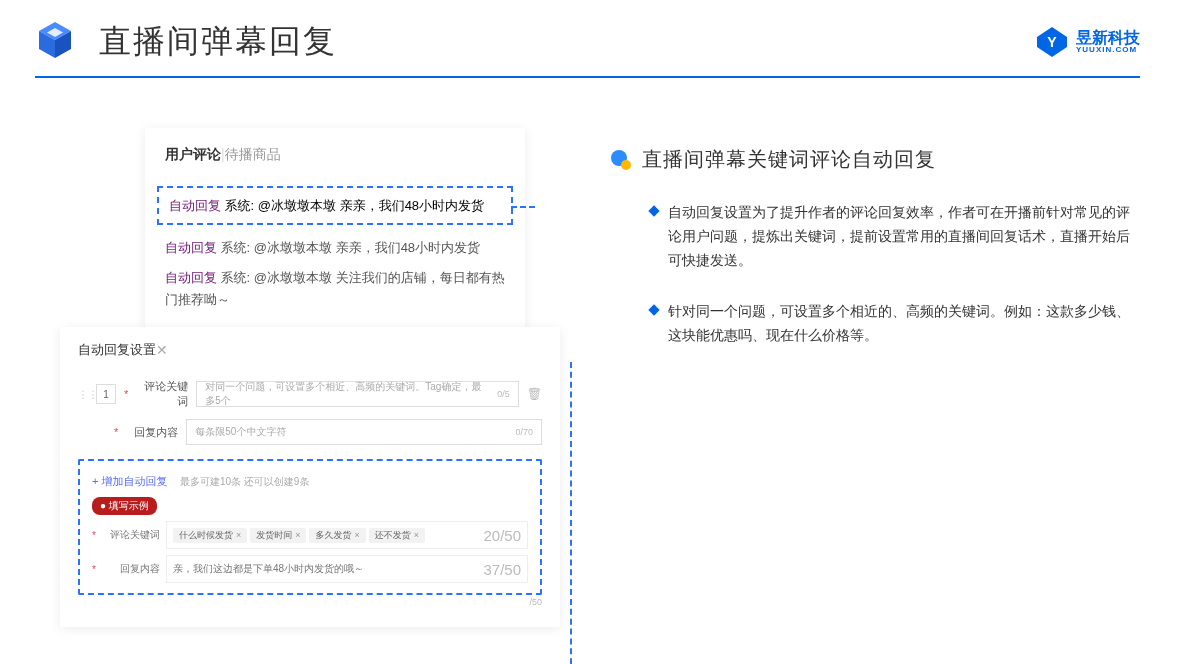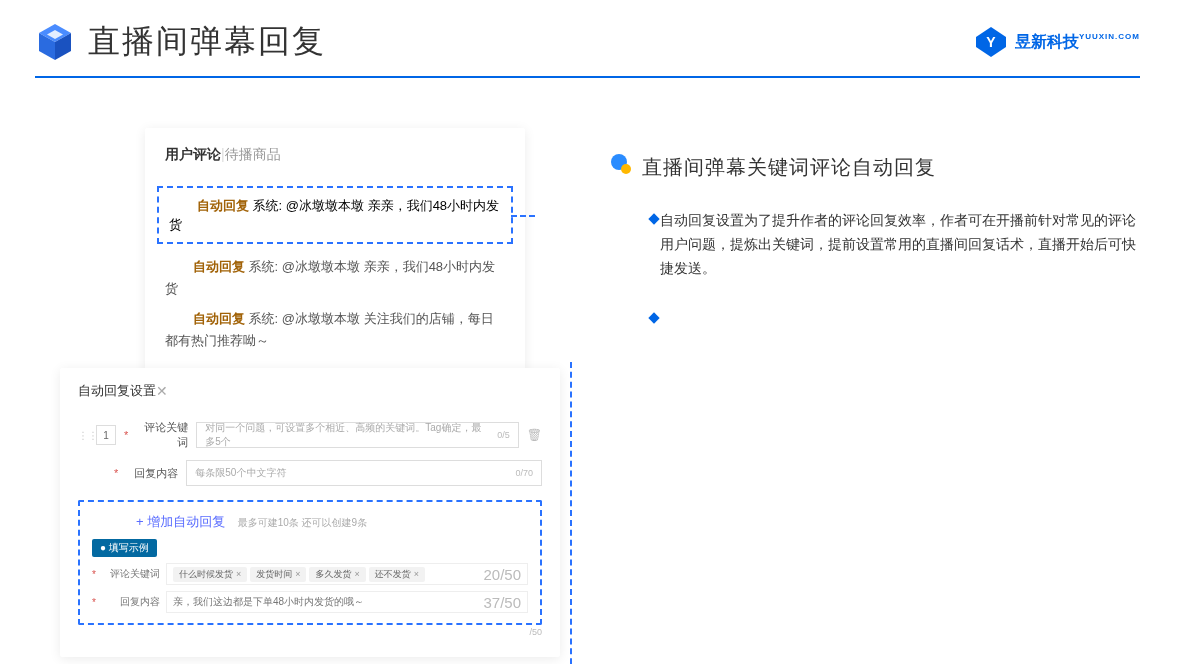--- a/index.html
+++ b/index.html
@@ -1,76 +1,76 @@
 <!DOCTYPE html>
 <html><head>
 <meta charset="utf-8">
 <style>
 * { margin: 0; padding: 0; box-sizing: border-box; }
 body { width: 1180px; height: 664px; font-family: "Microsoft YaHei", sans-serif; background: #fff; position: relative; overflow: hidden; }
 
 .header { display: flex; align-items: center; justify-content: space-between; padding: 20px 40px 0 35px; }
-.header-left { display: flex; align-items: center; gap: 13px; }
+.header-left { display: flex; align-items: flex-start; gap: 24px; }
 .cube-icon { width: 40px; height: 40px; position: relative; }
 .page-title { font-size: 32px; font-weight: 400; color: #333; letter-spacing: 2px; }
 .brand { display: flex; align-items: center; gap: 8px; }
 .brand-icon { width: 32px; height: 32px; }
 .brand-text { font-size: 16px; font-weight: bold; color: #0066e6; }
 .brand-sub { font-size: 8px; color: #0066e6; letter-spacing: 1px; font-weight: bold; }
-.brand-col { display: flex; flex-direction: row; line-height: 1.1; }
+.brand-col { display: flex; flex-direction: column; line-height: 1.1; }
 .divider { height: 2px; background: #0066e6; margin: 12px 40px 0 35px; }
 
 .content { display: flex; padding: 50px 40px 0 60px; gap: 40px; }
 .left-col { width: 510px; position: relative; }
 .right-col { flex: 1; padding-top: 18px; }
 
 .card { background: #fff; box-shadow: 0 2px 12px rgba(0,0,0,0.08); border-radius: 2px; }
 .card-top { width: 380px; margin-left: 85px; padding: 18px 0; position: relative; z-index: 1; }
 .tabs { display: flex; padding: 0 20px 12px; font-size: 14px; }
 .tab-active { font-weight: bold; color: #333; }
 .tab-inactive { color: #999; }
 .tab-sep { color: #ddd; }
 
 .highlight-box { margin: 10px 12px 8px; padding: 8px 10px; border: 2px dashed #2a72ff; background: #fff; position: relative; }
 .highlight-box::after { content: ""; position: absolute; right: -24px; top: 50%; width: 24px; height: 0; border-top: 2px dashed #2a72ff; }
 .vline { position: absolute; border-left: 2px dashed #2a72ff; left: 510px; top: 234px; height: 312px; }
 
 .comment-line { font-size: 13px; color: #555; padding: 4px 20px; line-height: 1.7; }
-.auto-reply-tag { color: #a16207; font-weight: 700; margin-left: 28px; }
+.auto-reply-tag { color: #701a75; font-weight: 400; }
 
 .card-bottom { width: 500px; margin-top: -6px; padding: 14px 18px 20px; position: relative; z-index: 2; }
 .dialog-title { font-size: 13px; color: #333; display: flex; align-items: center; margin-bottom: 20px; }
 .close-x { color: #aaa; font-size: 14px; cursor: pointer; }
 
 .form-row { display: flex; align-items: center; gap: 8px; margin-bottom: 10px; font-size: 11px; }
 .drag-handle { color: #ccc; font-size: 10px; width: 10px; }
 .idx-box { width: 20px; height: 20px; border: 1px solid #ddd; font-size: 10px; display: flex; align-items: center; justify-content: center; color: #666; }
 .req-star { color: #d9534f; }
 .form-label { color: #555; width: 52px; text-align: right; font-size: 11px; }
 .form-input { flex: 1; height: 26px; border: 1px solid #ddd; padding: 0 8px; font-size: 10px; color: #aaa; position: relative; display: flex; align-items: center; justify-content: space-between; }
 .counter { color: #bbb; font-size: 9px; margin-left: 8px; }
 .trash { color: #bbb; font-size: 12px; }
 
 .dash-wrap { border: 2px dashed #2a72ff; padding: 10px 12px 4px; margin-top: 14px; border-radius: 2px; }
-.add-link { color: #5a6dff; font-size: 13px; margin-left: 44px; }
+.add-link { color: #5a6dff; font-size: 11px; }
 .add-note { color: #aaa; font-size: 10px; margin-left: 8px; }
-.example-badge { display: inline-block; background: #0369a1; color: #fff; font-size: 10px; padding: 2px 8px; border-radius: 2px; margin: 8px 0 6px; }
+.example-badge { display: inline-block; background: #b91c1c; color: #fff; font-size: 10px; padding: 2px 8px; border-radius: 8px; margin: 8px 0 6px; }
 .tag-chip { display: inline-flex; align-items: center; background: #f2f2f2; color: #666; font-size: 9px; padding: 1px 6px; margin-right: 3px; border-radius: 2px; }
 .tag-chip .x { margin-left: 3px; color: #999; }
 .example-row { display: flex; align-items: center; gap: 6px; font-size: 10px; margin-bottom: 6px; }
 .ex-label { color: #777; width: 58px; text-align: right; }
-.ex-box { border: 1px solid #eee; flex: 1; padding: 3px 6px; display: flex; align-items: center; justify-content: space-between; color: #777; height: 22px; }
+.ex-box { border: 1px solid #eee; flex: 1; padding: 3px 6px; display: flex; align-items: center; justify-content: space-between; color: #777; height: 28px; }
 .ex-counter { color: #bbb; font-size: 15px; }
 .extra-counter { color:#bbb; font-size:9px; text-align:right; margin-top:2px; }
 
 .section-head { display: flex; align-items: center; gap: 10px; margin-bottom: 28px; }
 .bullet-icon { width: 22px; height: 22px; position: relative; }
-.section-title { font-size: 20px; color: #333; letter-spacing: 1px; margin-top: 8px; }
-
-.bullet-item { display: flex; gap: 2px; margin-bottom: 28px; padding-left: 40px; }
+.section-title { font-size: 20px; color: #333; letter-spacing: 1px; }
+
+.bullet-item { display: flex; gap: 10px; margin-bottom: 28px; padding-left: 40px; }
 .diamond { width: 8px; height: 8px; background: #0066e6; transform: rotate(45deg); margin-top: 6px; flex-shrink: 0; }
 .bullet-text { font-size: 14px; color: #333; line-height: 1.7; }
 </style>
 </head>
 <body>
 
 <div class="header">
   <div class="header-left">
     <div class="cube-icon">
       <svg viewBox="0 0 40 40" width="40" height="40">
@@ -186,15 +186,16 @@
       </div>
       <div class="section-title">直播间弹幕关键词评论自动回复</div>
     </div>
 
     <div class="bullet-item">
       <div class="diamond"></div>
       <div class="bullet-text">自动回复设置为了提升作者的评论回复效率，作者可在开播前针对常见的评论用户问题，提炼出关键词，提前设置常用的直播间回复话术，直播开始后可快捷发送。</div>
     </div>
     <div class="bullet-item">
       <div class="diamond"></div>
+      <div class="bullet-text">针对同一个问题，可设置多个相近的、高频的关键词。例如：这款多少钱、这块能优惠吗、现在什么价格等。</div>
     </div>
   </div>
 </div>
 
 </body></html>

